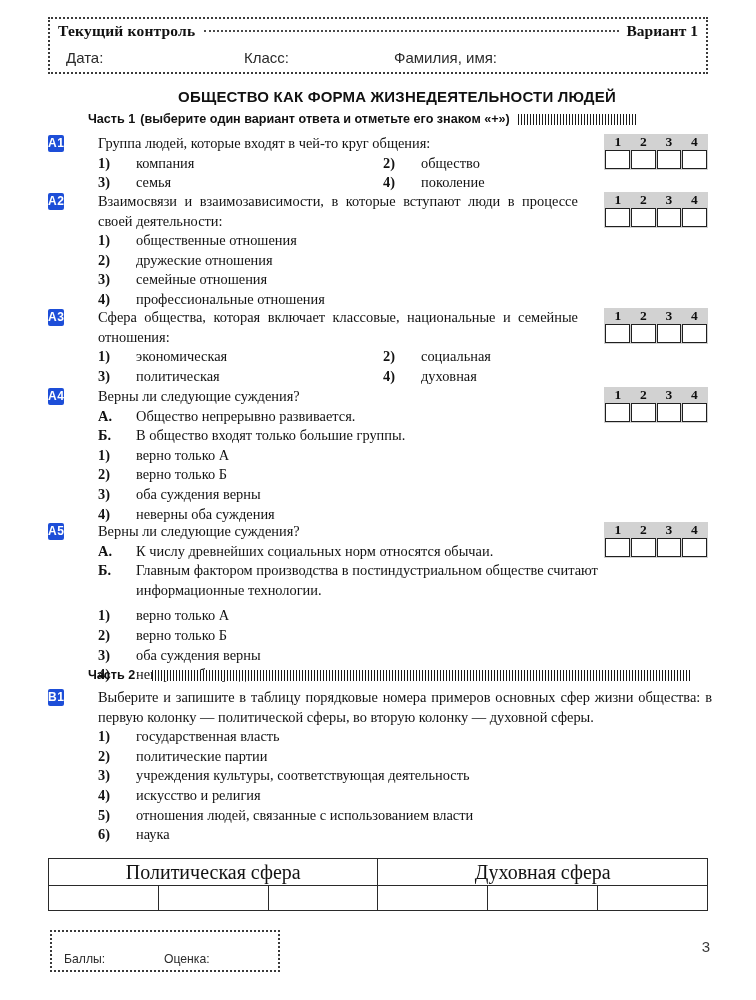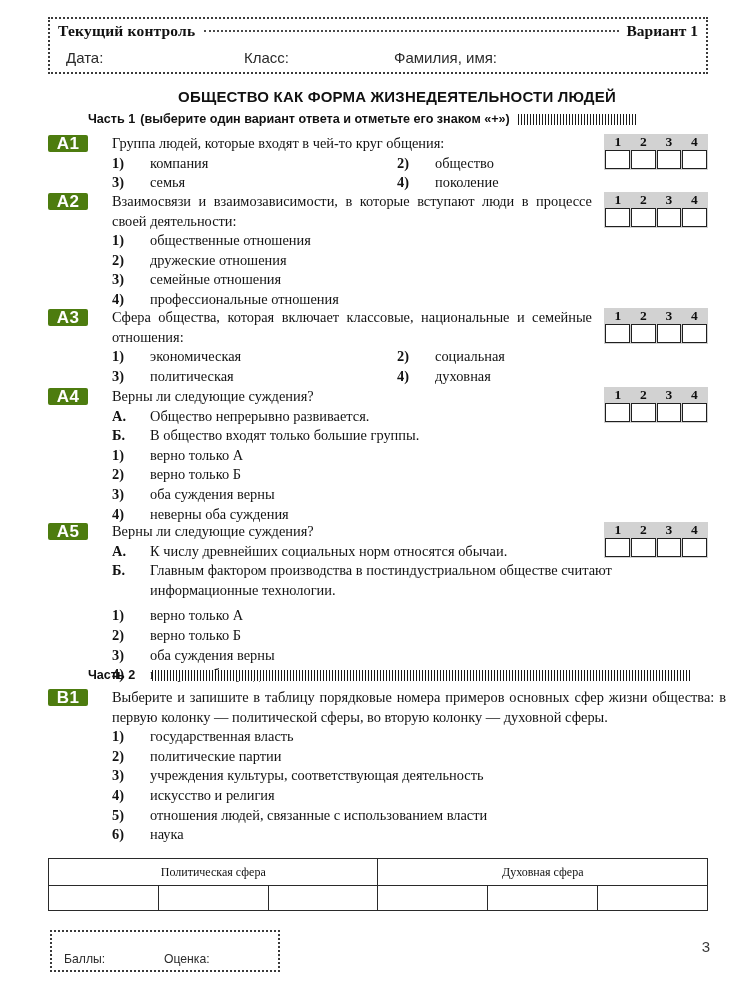--- a/index.html
+++ b/index.html
@@ -109,33 +109,33 @@
 
   
   .q {
     position: absolute;
     left: 48px;
     width: 660px;
   }
   .badge {
     position: absolute;
     left: 0; top: 1px;
-    width: 40px; height: 17px;
-    background: #4d7c0f;
+    width: 16px; height: 17px;
+    background: #1d4ed8;
     border-radius: 2px;
     color: #ffffff;
     font-family: "Liberation Sans", "DejaVu Sans", sans-serif;
     font-weight: bold;
-    font-size: 17px;
+    font-size: 12px;
     line-height: 17px;
     text-align: center;
     letter-spacing: 0.5px;
   }
   .qbody {
-    margin-left: 64px;
+    margin-left: 50px;
     font-family: "Liberation Serif", "DejaVu Serif", serif;
     font-size: 14.4px;
     line-height: 19.6px;
     color: #121212;
   }
   .stem { text-align: justify; }
   .stem.wide { width: 480px; }
   .stem.full { width: 614px; }
 
   
@@ -213,21 +213,21 @@
     left: 48px;
     top: 858px;
     width: 660px;
     border-collapse: collapse;
     table-layout: fixed;
   }
   .restable td {
     border: 1px solid #2a2a2a;
     height: 22px;
     font-family: "Liberation Serif", "DejaVu Serif", serif;
-    font-size: 12px;
+    font-size: 20px;
     text-align: center;
     color: #121212;
   }
   .restable td.hd { height: 24px; }
 
   
   .footer-box {
     position: absolute;
     left: 50px;
     top: 930px;

